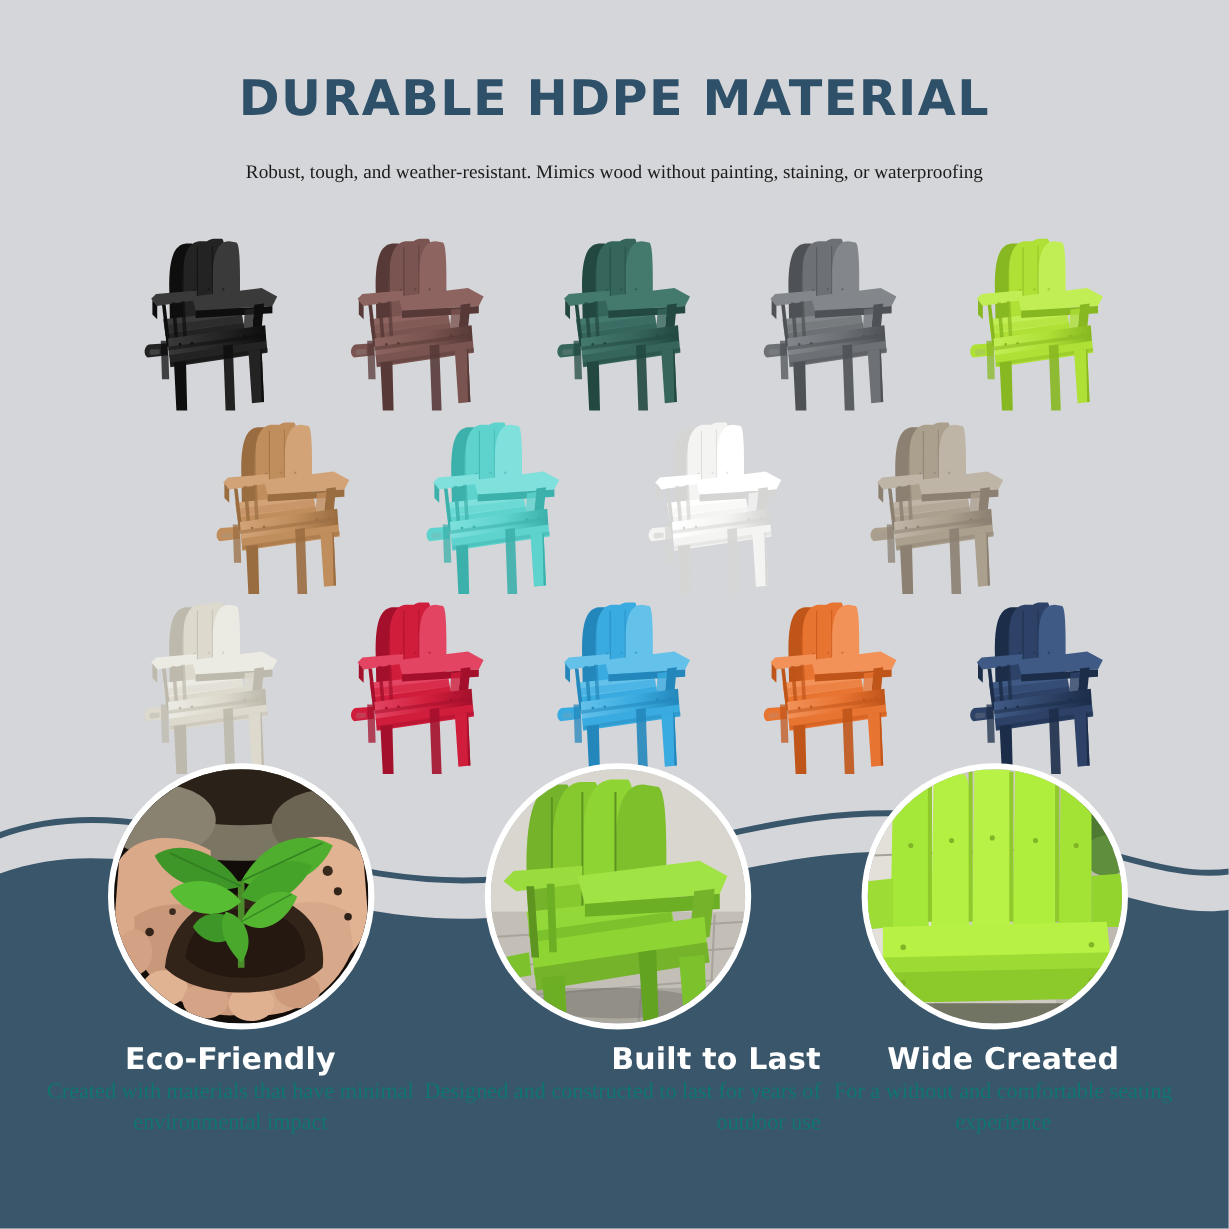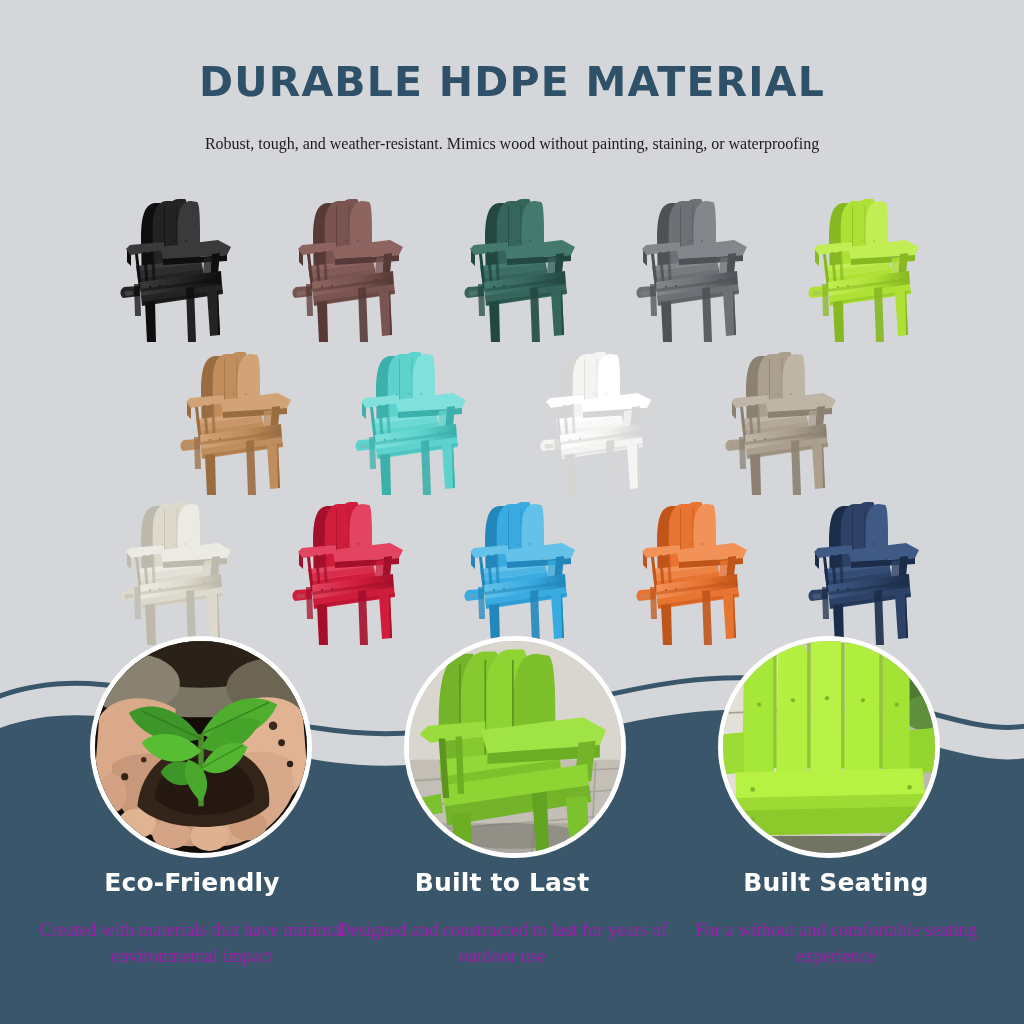--- a/index.html
+++ b/index.html
@@ -76,25 +76,25 @@
   .caption { position:absolute; top:0; width:340px; text-align:center; }
 
   .caption-title {
     font-family:"DejaVu Sans", sans-serif;
     font-weight:700;
     font-size:25px;
     color:#ffffff;
     letter-spacing:0.2px;
   }
   .caption-body {
-    margin-top:20px;
+    margin-top:0;
     font-family:"Liberation Serif", serif;
     font-size:18.5px;
     line-height:26px;
-    color:#a21caf;
+    color:#0f766e;
   }
 </style>
 </head>
 <body>
 
 <div id="page">
 
   <div class="header">
     <div class="title">DURABLE HDPE MATERIAL</div>
     <div class="subtitle">Robust, tough, and weather-resistant. Mimics wood without painting, staining, or waterproofing</div>
@@ -1225,23 +1225,23 @@
   </svg>
         </div>
       </div>
     </div>
 
   <div class="captions" id="caption-row">
       <div class="caption" style="left: 22px;">
         <div class="caption-title">Eco-Friendly</div>
         <div class="caption-body">Created with materials that have minimal environmental impact</div>
       </div>
-      <div class="caption" style="left: 332px;">
+      <div class="caption" style="left: 344px; text-align: right;">
         <div class="caption-title">Built to Last</div>
         <div class="caption-body">Designed and constructed to last for years of outdoor use</div>
       </div>
       <div class="caption" style="left: 666px;">
-        <div class="caption-title">Built Seating</div>
+        <div class="caption-title">Wide Created</div>
         <div class="caption-body">For a without and comfortable seating experience</div>
       </div>
     </div>
 
 </div>
 
 </body></html>

